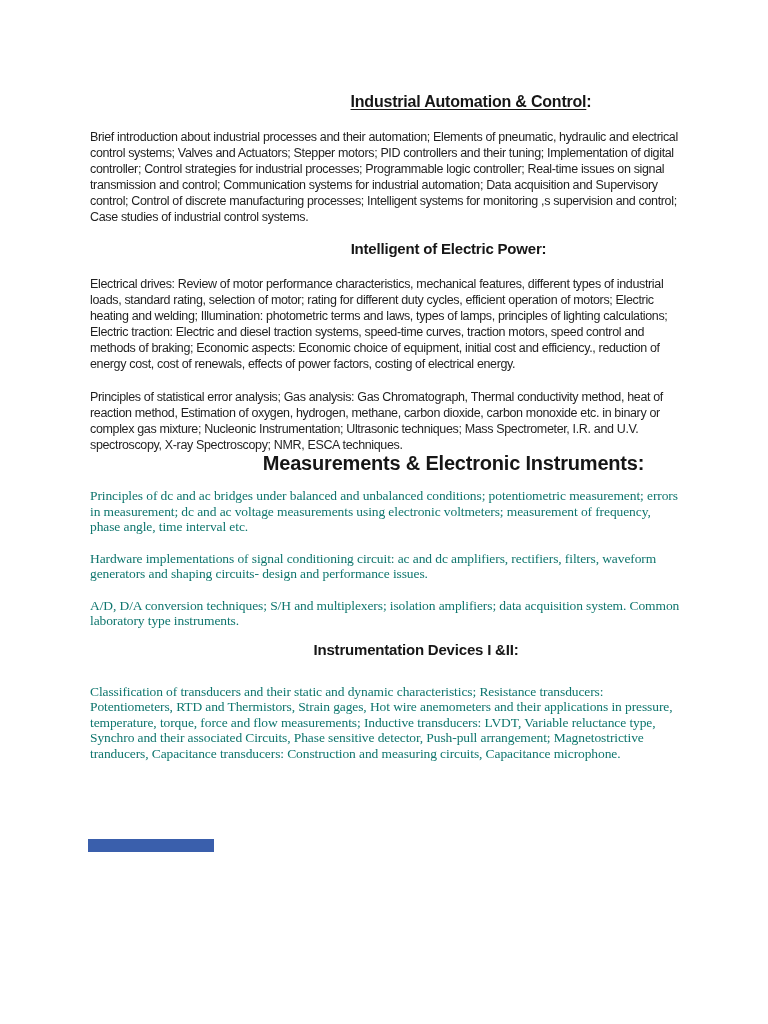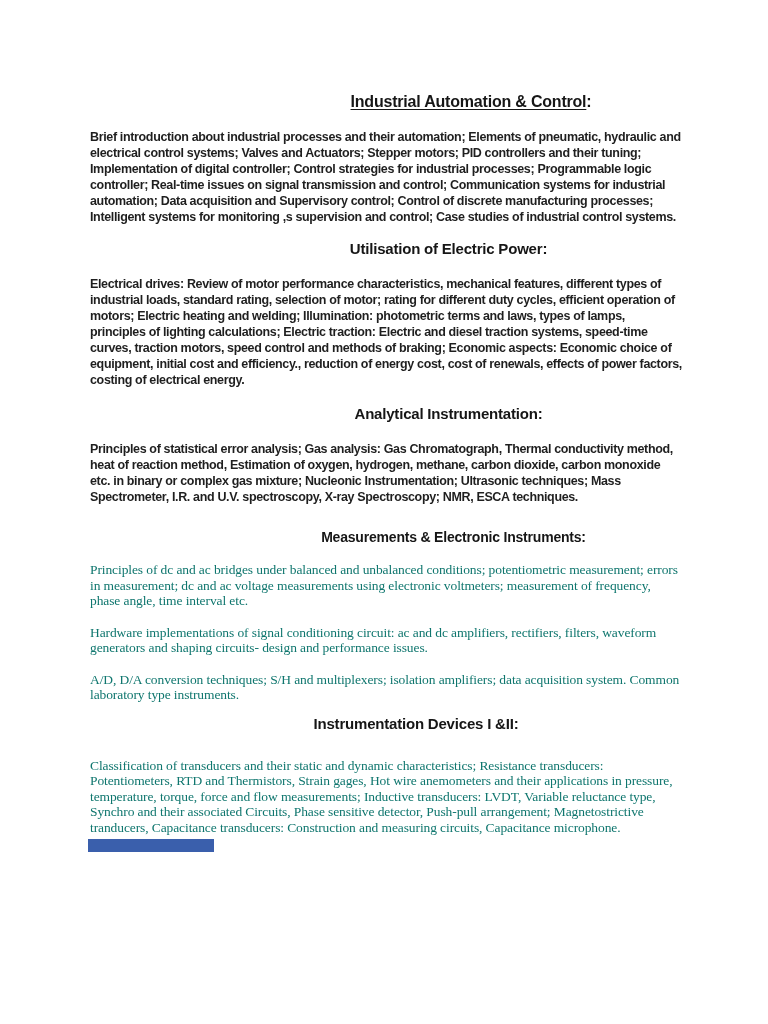--- a/index.html
+++ b/index.html
@@ -26,30 +26,30 @@
     font-weight: 700;
     font-size: 15px;
     line-height: 20px;
     color: #161616;
     text-align: center;
     letter-spacing: -0.2px;
   }
   .heading.h1 { font-size: 16px; padding-left: 170px; }
   .heading.h2 { padding-left: 125px; margin-top: 14px; }
   .heading.h3 { padding-left: 125px; margin-top: 16px; }
-  .heading.h4 { font-size: 14px; padding-left: 135px; margin-top: 22px; }
+  .heading.h4 { font-size: 20px; padding-left: 135px; }
   .heading.h5 { padding-left: 60px;  margin-top: 11px; }
   .underline {
     text-decoration: underline;
     text-underline-offset: 2px;
   }
   p.body-sans {
     margin: 17px 0 0 0;
     font-family: "Liberation Sans", sans-serif;
-    font-weight: 700;
+    font-weight: 400;
     font-size: 12.5px;
     line-height: 16px;
     letter-spacing: -0.35px;
     color: #1f1f1f;
     text-align: left;
   }
   p.body-serif {
     margin: 15px 0 0 0;
     font-family: "Liberation Serif", serif;
     font-weight: 400;
@@ -72,24 +72,23 @@
 </style>
 </head>
 <body>
 
 <div class="page">
   <div class="content">
 
     <h2 class="heading h1"><span class="underline">Industrial Automation &amp; Control</span><span>:</span></h2>
     <p class="body-sans">Brief introduction about industrial processes and their automation; Elements of pneumatic, hydraulic and electrical control systems; Valves and Actuators; Stepper motors; PID controllers and their tuning; Implementation of digital controller; Control strategies for industrial processes; Programmable logic controller; Real-time issues on signal transmission and control; Communication systems for industrial automation; Data acquisition and Supervisory control; Control of discrete manufacturing processes; Intelligent systems for monitoring ,s supervision and control; Case studies of industrial control systems.</p>
 
-    <h2 class="heading h2">Utilisation of Electric Power:</h2>
+    <h2 class="heading h2">Intelligent of Electric Power:</h2>
     <p class="body-sans">Electrical drives: Review of motor performance characteristics, mechanical features, different types of industrial loads, standard rating, selection of motor; rating for different duty cycles, efficient operation of motors; Electric heating and welding; Illumination: photometric terms and laws, types of lamps, principles of lighting calculations; Electric traction: Electric and diesel traction systems, speed-time curves, traction motors, speed control and methods of braking; Economic aspects: Economic choice of equipment, initial cost and efficiency., reduction of energy cost, cost of renewals, effects of power factors, costing of electrical energy.</p>
 
-    <h2 class="heading h3">Analytical Instrumentation:</h2>
     <p class="body-sans">Principles of statistical error analysis; Gas analysis: Gas Chromatograph, Thermal conductivity method, heat of reaction method, Estimation of oxygen, hydrogen, methane, carbon dioxide, carbon monoxide etc. in binary or complex gas mixture; Nucleonic Instrumentation; Ultrasonic techniques; Mass Spectrometer, I.R. and U.V. spectroscopy, X-ray Spectroscopy; NMR, ESCA techniques.</p>
 
     <h2 class="heading h4">Measurements &amp; Electronic Instruments:</h2>
     <p class="body-serif">Principles of dc and ac bridges under balanced and unbalanced conditions; potentiometric measurement; errors in measurement; dc and ac voltage measurements using electronic voltmeters; measurement of frequency, phase angle, time interval etc.</p>
     <p class="body-serif cont">Hardware implementations of signal conditioning circuit: ac and dc amplifiers, rectifiers, filters, waveform generators and shaping circuits- design and performance issues.</p>
     <p class="body-serif cont">A/D, D/A conversion techniques; S/H and multiplexers; isolation amplifiers; data acquisition system. Common laboratory type instruments.</p>
 
     <h2 class="heading h5">Instrumentation Devices I &amp;II:</h2>
     <p class="body-serif first5">Classification of transducers and their static and dynamic characteristics; Resistance transducers: Potentiometers, RTD and Thermistors, Strain gages, Hot wire anemometers and their applications in pressure, temperature, torque, force and flow measurements; Inductive transducers: LVDT, Variable reluctance type, Synchro and their associated Circuits, Phase sensitive detector, Push-pull arrangement; Magnetostrictive tranducers, Capacitance transducers: Construction and measuring circuits, Capacitance microphone.</p>
 

